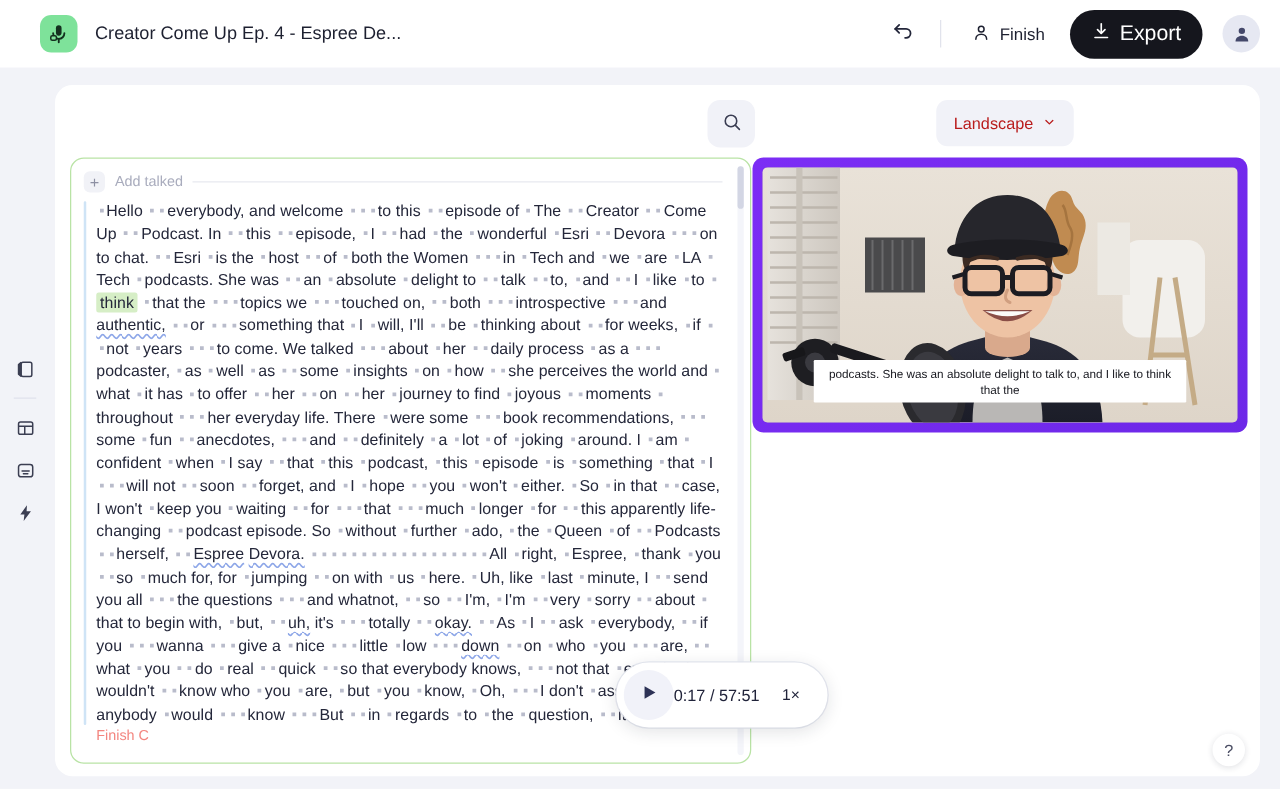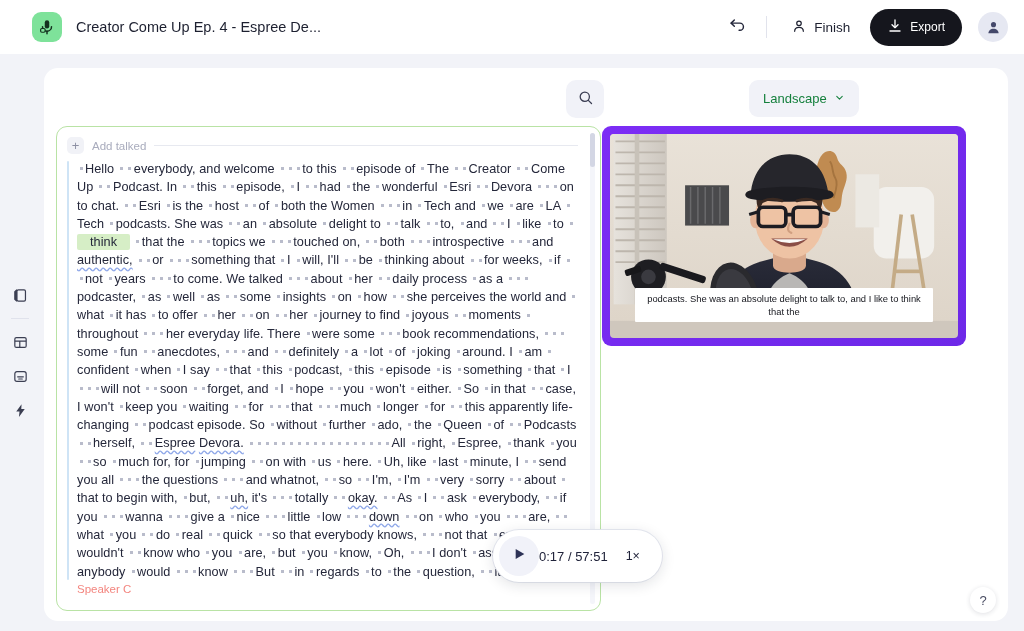--- a/index.html
+++ b/index.html
@@ -49,21 +49,21 @@
   .invite-btn {
     display: flex; align-items: center; gap: 7px;
     background: transparent; border: none; cursor: pointer;
     font-size: 13.5px; color: #1d2030;
     padding: 7px 10px; border-radius: 8px;
     font-family: inherit;
   }
   .export-btn {
     display: flex; align-items: center; gap: 7px;
     background: #15161d; color: #fff; border: none; cursor: pointer;
-    font-size: 12px; font-weight: 500;
+    font-size: 17px; font-weight: 500;
     padding: 9px 17px; border-radius: 999px;
     margin-left: 10px;
     font-family: inherit;
   }
   .avatar {
     width: 30px; height: 30px; border-radius: 50%;
     background: #e6e8f2; margin-left: 16px;
     display: flex; align-items: center; justify-content: center;
     cursor: pointer;
   }
@@ -105,21 +105,21 @@
     position: absolute; left: 510px; top: 0;
     width: 38px; height: 38px; border-radius: 10px;
     background: #f1f2f8; border: none; cursor: pointer;
     display: flex; align-items: center; justify-content: center;
     color: #3a3d52;
   }
   .layout-btn {
     position: absolute; left: 693px; top: 0;
     display: flex; align-items: flex-end; gap: 7px;
     background: #f1f2f8; border: none; cursor: pointer;
-    color: #15803d; font-size: 13px;
+    color: #b91c1c; font-size: 13px;
     padding: 11px 14px; border-radius: 9px;
     font-family: inherit;
   }
 
   
   .transcript-wrap {
     position: absolute;
     left: 12px; top: 58px; width: 545px; bottom: 10px;
     border: 1.5px solid #b9e3a5;
     border-radius: 11px;
@@ -163,40 +163,40 @@
     content: ""; position: absolute; left: 0; top: 1px; bottom: 1px;
     width: 2px; border-radius: 2px;
   }
   .para.bar-a::before { background: #cfe4f6; }
 
   .sep {
     display: inline-block; width: 3px; height: 3px;
     background: #b9bccb; vertical-align: middle;
     margin: 0 2.5px 2px 2.5px;
   }
-  .hl { background: #d6eec6; padding: 1px 13px; border-radius: 2px; }
+  .hl { background: #d6eec6; padding: 1px 3px; border-radius: 2px; }
   .sp {
     text-decoration: underline wavy #8ea7e8;
     text-decoration-skip-ink: none;
     text-underline-offset: 2px;
   }
 
   
   .tscrollbar {
     position: absolute; right: 5px; top: 6px; width: 5px; bottom: 6px;
     background: #f4f5fa; border-radius: 3px;
   }
   .tscrollbar .thumb {
     position: absolute; top: 0; left: 0; width: 5px; height: 34px;
     background: #d3d6e4; border-radius: 3px; cursor: pointer;
   }
 
   
   .video-frame {
-    position: absolute; left: 558px; top: 58px; width: 364px; height: 220px;
+    position: absolute; left: 558px; top: 58px; width: 396px; height: 220px;
     background: #7b2ff7;
     background: linear-gradient(135deg,#7c2df5 0%,#6d28e8 100%);
     border-radius: 9px;
     padding: 8px;
   }
   .video-inner {
     position: relative; width: 100%; height: 100%;
     border-radius: 4px; overflow: hidden;
     background: #cfc7bd;
   }
@@ -351,21 +351,21 @@
 
         <div class="add-intro-row">
           <span class="plus-chip">+</span>
           <span class="add-intro-label">Add talked</span>
           <span class="add-intro-line"></span>
         </div>
 
 
         <div class="para bar-a" id="para-a"><span class="sep"></span><span>Hello</span> <span class="sep"></span><span class="sep"></span><span>everybody,</span> <span>and</span> <span>welcome</span> <span class="sep"></span><span class="sep"></span><span class="sep"></span><span>to</span> <span>this</span> <span class="sep"></span><span class="sep"></span><span>episode</span> <span>of</span> <span class="sep"></span><span>The</span> <span class="sep"></span><span class="sep"></span><span>Creator</span> <span class="sep"></span><span class="sep"></span><span>Come</span> <span>Up</span> <span class="sep"></span><span class="sep"></span><span>Podcast.</span> <span>In</span> <span class="sep"></span><span class="sep"></span><span>this</span> <span class="sep"></span><span class="sep"></span><span>episode,</span> <span class="sep"></span><span>I</span> <span class="sep"></span><span class="sep"></span><span>had</span> <span class="sep"></span><span>the</span> <span class="sep"></span><span>wonderful</span> <span class="sep"></span><span>Esri</span> <span class="sep"></span><span class="sep"></span><span>Devora</span> <span class="sep"></span><span class="sep"></span><span class="sep"></span><span>on</span> <span>to</span> <span>chat.</span> <span class="sep"></span><span class="sep"></span><span>Esri</span> <span class="sep"></span><span>is</span> <span>the</span> <span class="sep"></span><span>host</span> <span class="sep"></span><span class="sep"></span><span>of</span> <span class="sep"></span><span>both</span> <span>the</span> <span>Women</span> <span class="sep"></span><span class="sep"></span><span class="sep"></span><span>in</span> <span class="sep"></span><span>Tech</span> <span>and</span> <span class="sep"></span><span>we</span> <span class="sep"></span><span>are</span> <span class="sep"></span><span>LA</span> <span class="sep"></span><span>Tech</span> <span class="sep"></span><span>podcasts.</span> <span>She</span> <span>was</span> <span class="sep"></span><span class="sep"></span><span>an</span> <span class="sep"></span><span>absolute</span> <span class="sep"></span><span>delight</span> <span>to</span> <span class="sep"></span><span class="sep"></span><span>talk</span> <span class="sep"></span><span class="sep"></span><span>to,</span> <span class="sep"></span><span>and</span> <span class="sep"></span><span class="sep"></span><span>I</span> <span class="sep"></span><span>like</span> <span class="sep"></span><span>to</span> <span class="sep"></span><span class="hl">think</span> <span class="sep"></span><span>that</span> <span>the</span> <span class="sep"></span><span class="sep"></span><span class="sep"></span><span>topics</span> <span>we</span> <span class="sep"></span><span class="sep"></span><span class="sep"></span><span>touched</span> <span>on,</span> <span class="sep"></span><span class="sep"></span><span>both</span> <span class="sep"></span><span class="sep"></span><span class="sep"></span><span>introspective</span> <span class="sep"></span><span class="sep"></span><span class="sep"></span><span>and</span> <span class="sp">authentic,</span> <span class="sep"></span><span class="sep"></span><span>or</span> <span class="sep"></span><span class="sep"></span><span class="sep"></span><span>something</span> <span>that</span> <span class="sep"></span><span>I</span> <span class="sep"></span><span>will,</span> <span>I'll</span> <span class="sep"></span><span class="sep"></span><span>be</span> <span class="sep"></span><span>thinking</span> <span>about</span> <span class="sep"></span><span class="sep"></span><span>for</span> <span>weeks,</span> <span class="sep"></span><span>if</span> <span class="sep"></span><span class="sep"></span><span>not</span> <span class="sep"></span><span>years</span> <span class="sep"></span><span class="sep"></span><span class="sep"></span><span>to</span> <span>come.</span> <span>We</span> <span>talked</span> <span class="sep"></span><span class="sep"></span><span class="sep"></span><span>about</span> <span class="sep"></span><span>her</span> <span class="sep"></span><span class="sep"></span><span>daily</span> <span>process</span> <span class="sep"></span><span>as</span> <span>a</span> <span class="sep"></span><span class="sep"></span><span class="sep"></span><span>podcaster,</span> <span class="sep"></span><span>as</span> <span class="sep"></span><span>well</span> <span class="sep"></span><span>as</span> <span class="sep"></span><span class="sep"></span><span>some</span> <span class="sep"></span><span>insights</span> <span class="sep"></span><span>on</span> <span class="sep"></span><span>how</span> <span class="sep"></span><span class="sep"></span><span>she</span> <span>perceives</span> <span>the</span> <span>world</span> <span>and</span> <span class="sep"></span><span>what</span> <span class="sep"></span><span>it</span> <span>has</span> <span class="sep"></span><span>to</span> <span>offer</span> <span class="sep"></span><span class="sep"></span><span>her</span> <span class="sep"></span><span class="sep"></span><span>on</span> <span class="sep"></span><span class="sep"></span><span>her</span> <span class="sep"></span><span>journey</span> <span>to</span> <span>find</span> <span class="sep"></span><span>joyous</span> <span class="sep"></span><span class="sep"></span><span>moments</span> <span class="sep"></span><span>throughout</span> <span class="sep"></span><span class="sep"></span><span class="sep"></span><span>her</span> <span>everyday</span> <span>life.</span> <span>There</span> <span class="sep"></span><span>were</span> <span>some</span> <span class="sep"></span><span class="sep"></span><span class="sep"></span><span>book</span> <span>recommendations,</span> <span class="sep"></span><span class="sep"></span><span class="sep"></span><span>some</span> <span class="sep"></span><span>fun</span> <span class="sep"></span><span class="sep"></span><span>anecdotes,</span> <span class="sep"></span><span class="sep"></span><span class="sep"></span><span>and</span> <span class="sep"></span><span class="sep"></span><span>definitely</span> <span class="sep"></span><span>a</span> <span class="sep"></span><span>lot</span> <span class="sep"></span><span>of</span> <span class="sep"></span><span>joking</span> <span class="sep"></span><span>around.</span> <span>I</span> <span class="sep"></span><span>am</span> <span class="sep"></span><span>confident</span> <span class="sep"></span><span>when</span> <span class="sep"></span><span>I</span> <span>say</span> <span class="sep"></span><span class="sep"></span><span>that</span> <span class="sep"></span><span>this</span> <span class="sep"></span><span>podcast,</span> <span class="sep"></span><span>this</span> <span class="sep"></span><span>episode</span> <span class="sep"></span><span>is</span> <span class="sep"></span><span>something</span> <span class="sep"></span><span>that</span> <span class="sep"></span><span>I</span> <span class="sep"></span><span class="sep"></span><span class="sep"></span><span>will</span> <span>not</span> <span class="sep"></span><span class="sep"></span><span>soon</span> <span class="sep"></span><span class="sep"></span><span>forget,</span> <span>and</span> <span class="sep"></span><span>I</span> <span class="sep"></span><span>hope</span> <span class="sep"></span><span class="sep"></span><span>you</span> <span class="sep"></span><span>won't</span> <span class="sep"></span><span>either.</span> <span class="sep"></span><span>So</span> <span class="sep"></span><span>in</span> <span>that</span> <span class="sep"></span><span class="sep"></span><span>case,</span> <span>I</span> <span>won't</span> <span class="sep"></span><span>keep</span> <span>you</span> <span class="sep"></span><span>waiting</span> <span class="sep"></span><span class="sep"></span><span>for</span> <span class="sep"></span><span class="sep"></span><span class="sep"></span><span>that</span> <span class="sep"></span><span class="sep"></span><span class="sep"></span><span>much</span> <span class="sep"></span><span>longer</span> <span class="sep"></span><span>for</span> <span class="sep"></span><span class="sep"></span><span>this</span> <span>apparently</span> <span>life-changing</span> <span class="sep"></span><span class="sep"></span><span>podcast</span> <span>episode.</span> <span>So</span> <span class="sep"></span><span>without</span> <span class="sep"></span><span>further</span> <span class="sep"></span><span>ado,</span> <span class="sep"></span><span>the</span> <span class="sep"></span><span>Queen</span> <span class="sep"></span><span>of</span> <span class="sep"></span><span class="sep"></span><span>Podcasts</span> <span class="sep"></span><span class="sep"></span><span>herself,</span> <span class="sep"></span><span class="sep"></span><span class="sp">Espree</span> <span class="sp">Devora.</span> <span class="sep"></span><span class="sep"></span><span class="sep"></span><span class="sep"></span><span class="sep"></span><span class="sep"></span><span class="sep"></span><span class="sep"></span><span class="sep"></span><span class="sep"></span><span class="sep"></span><span class="sep"></span><span class="sep"></span><span class="sep"></span><span class="sep"></span><span class="sep"></span><span class="sep"></span><span class="sep"></span><span>All</span> <span class="sep"></span><span>right,</span> <span class="sep"></span><span>Espree,</span> <span class="sep"></span><span>thank</span> <span class="sep"></span><span>you</span> <span class="sep"></span><span class="sep"></span><span>so</span> <span class="sep"></span><span>much</span> <span>for,</span> <span>for</span> <span class="sep"></span><span>jumping</span> <span class="sep"></span><span class="sep"></span><span>on</span> <span>with</span> <span class="sep"></span><span>us</span> <span class="sep"></span><span>here.</span> <span class="sep"></span><span>Uh,</span> <span>like</span> <span class="sep"></span><span>last</span> <span class="sep"></span><span>minute,</span> <span>I</span> <span class="sep"></span><span class="sep"></span><span>send</span> <span>you</span> <span>all</span> <span class="sep"></span><span class="sep"></span><span class="sep"></span><span>the</span> <span>questions</span> <span class="sep"></span><span class="sep"></span><span class="sep"></span><span>and</span> <span>whatnot,</span> <span class="sep"></span><span class="sep"></span><span>so</span> <span class="sep"></span><span class="sep"></span><span>I'm,</span> <span class="sep"></span><span>I'm</span> <span class="sep"></span><span class="sep"></span><span>very</span> <span class="sep"></span><span>sorry</span> <span class="sep"></span><span class="sep"></span><span>about</span> <span class="sep"></span><span>that</span> <span>to</span> <span>begin</span> <span>with,</span> <span class="sep"></span><span>but,</span> <span class="sep"></span><span class="sep"></span><span class="sp">uh,</span> <span>it's</span> <span class="sep"></span><span class="sep"></span><span class="sep"></span><span>totally</span> <span class="sep"></span><span class="sep"></span><span class="sp">okay.</span> <span class="sep"></span><span class="sep"></span><span>As</span> <span class="sep"></span><span>I</span> <span class="sep"></span><span class="sep"></span><span>ask</span> <span class="sep"></span><span>everybody,</span> <span class="sep"></span><span class="sep"></span><span>if</span> <span>you</span> <span class="sep"></span><span class="sep"></span><span class="sep"></span><span>wanna</span> <span class="sep"></span><span class="sep"></span><span class="sep"></span><span>give</span> <span>a</span> <span class="sep"></span><span>nice</span> <span class="sep"></span><span class="sep"></span><span class="sep"></span><span>little</span> <span class="sep"></span><span>low</span> <span class="sep"></span><span class="sep"></span><span class="sep"></span><span class="sp">down</span> <span class="sep"></span><span class="sep"></span><span>on</span> <span class="sep"></span><span>who</span> <span class="sep"></span><span>you</span> <span class="sep"></span><span class="sep"></span><span class="sep"></span><span>are,</span> <span class="sep"></span><span class="sep"></span><span>what</span> <span class="sep"></span><span>you</span> <span class="sep"></span><span class="sep"></span><span>do</span> <span class="sep"></span><span>real</span> <span class="sep"></span><span class="sep"></span><span>quick</span> <span class="sep"></span><span class="sep"></span><span>so</span> <span>that</span> <span>everybody</span> <span>knows,</span> <span class="sep"></span><span class="sep"></span><span class="sep"></span><span>not</span> <span>that</span> <span class="sep"></span><span>everybody</span> <span class="sep"></span><span class="sep"></span><span>wouldn't</span> <span class="sep"></span><span class="sep"></span><span>know</span> <span>who</span> <span class="sep"></span><span>you</span> <span class="sep"></span><span>are,</span> <span class="sep"></span><span>but</span> <span class="sep"></span><span>you</span> <span class="sep"></span><span>know,</span> <span class="sep"></span><span>Oh,</span> <span class="sep"></span><span class="sep"></span><span class="sep"></span><span>I</span> <span>don't</span> <span class="sep"></span><span>assume</span> <span class="sep"></span><span class="sep"></span><span class="sep"></span><span>anybody</span> <span class="sep"></span><span>would</span> <span class="sep"></span><span class="sep"></span><span class="sep"></span><span>know</span> <span class="sep"></span><span class="sep"></span><span class="sep"></span><span>But</span> <span class="sep"></span><span class="sep"></span><span>in</span> <span class="sep"></span><span>regards</span> <span class="sep"></span><span>to</span> <span class="sep"></span><span>the</span> <span class="sep"></span><span>question,</span> <span class="sep"></span><span class="sep"></span><span>it's</span> <span>interesting.</span></div>
 
-        <div class="speaker-label speaker-c">Speaker C</div>
+        <div class="speaker-label speaker-c">Finish C</div>
 
       </div>
 
       <div class="tscrollbar">
         <div class="thumb"></div>
       </div>
     </div>
 
     <div class="video-frame">
       <div class="video-inner">

